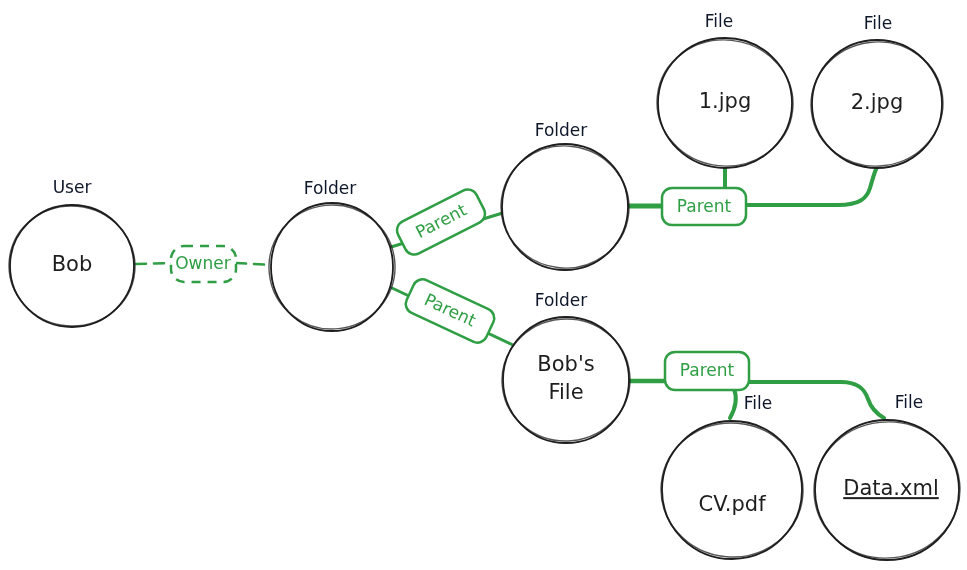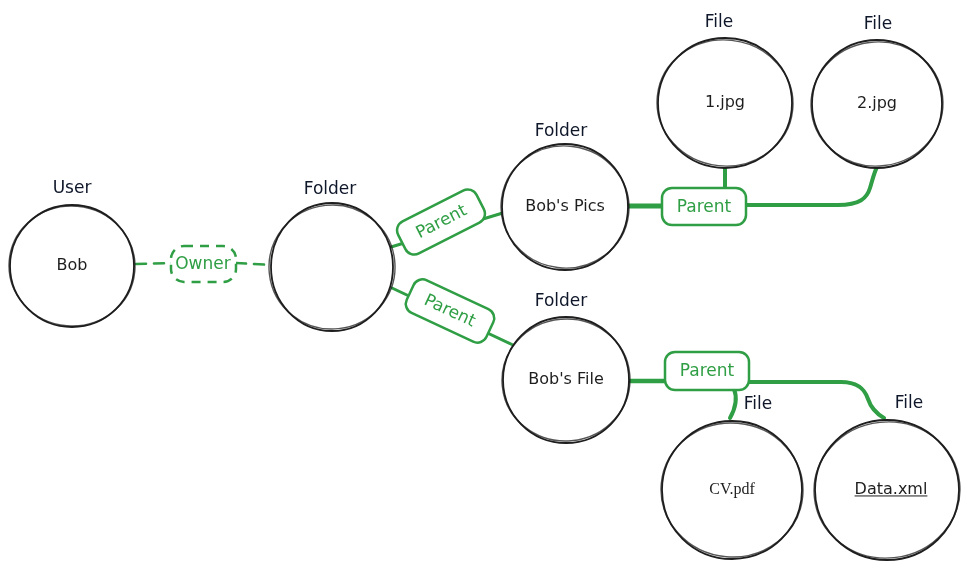--- a/index.html
+++ b/index.html
@@ -16,21 +16,21 @@
   .lbl, .typ, .elb {
     position: absolute;
     transform: translate(-50%, -50%);
     text-align: center;
     white-space: normal;
     line-height: 1.32;
     user-select: none;
   }
   .lbl {             
     color: #1e1e1e;
-    font-size: 16px;
+    font-size: 21px;
     width: 84px;
   }
   .lbl.wide { width: 110px; }
   .typ {             
     color: #0f172a;
     font-size: 17px;
     white-space: nowrap;
   }
   .elb {             
     color: #2f9e44;
@@ -112,25 +112,24 @@
   <div class="typ" style="left:72px;  top:187px;">User</div>
   <div class="typ" style="left:330px; top:188px;">Folder</div>
   <div class="typ" style="left:561px; top:130px;">Folder</div>
   <div class="typ" style="left:561px; top:300px;">Folder</div>
   <div class="typ" style="left:719px; top:21px;">File</div>
   <div class="typ" style="left:878px; top:23px;">File</div>
   <div class="typ" style="left:758px; top:403px;">File</div>
   <div class="typ" style="left:909px; top:402px;">File</div>
 
   <div class="lbl" style="left:72px;  top:265px;">Bob</div>
-  <div class="lbl" style="left:565px; top:206px;">Bob's Pics</div>
   <div class="lbl" style="left:566px; top:379px;">Bob's File</div>
   <div class="lbl wide" style="left:725px; top:102px;">1.jpg</div>
   <div class="lbl wide" style="left:877px; top:103px;">2.jpg</div>
-  <div class="lbl wide" style="left:732px; top:489px;font-family:Liberation Serif, serif;">CV.pdf</div>
+  <div class="lbl wide" style="left:732px; top:505px;">CV.pdf</div>
   <div class="lbl wide" style="left:891px; top:489px;text-decoration:underline;">Data.xml</div>
 
   <div class="elb" style="left:203px; top:263px;">Owner</div>
   <div class="elb rot-up" style="left:441px; top:221px;">Parent</div>
   <div class="elb rot-down" style="left:450px; top:310px;">Parent</div>
   <div class="elb" style="left:704px; top:206px;">Parent</div>
   <div class="elb" style="left:707px; top:370px;">Parent</div>
 
 </div>
 

